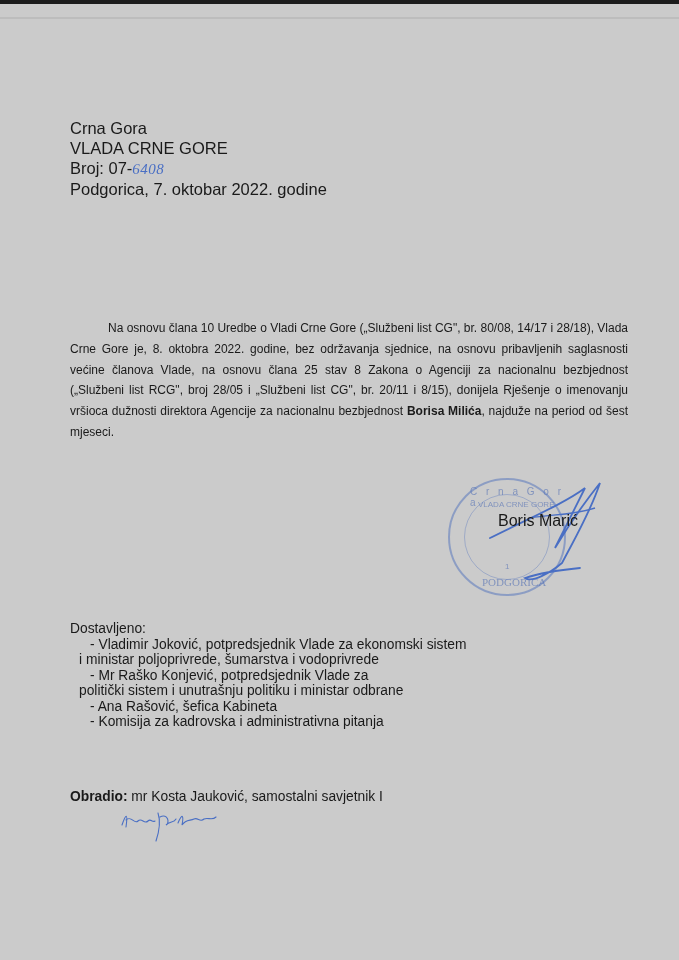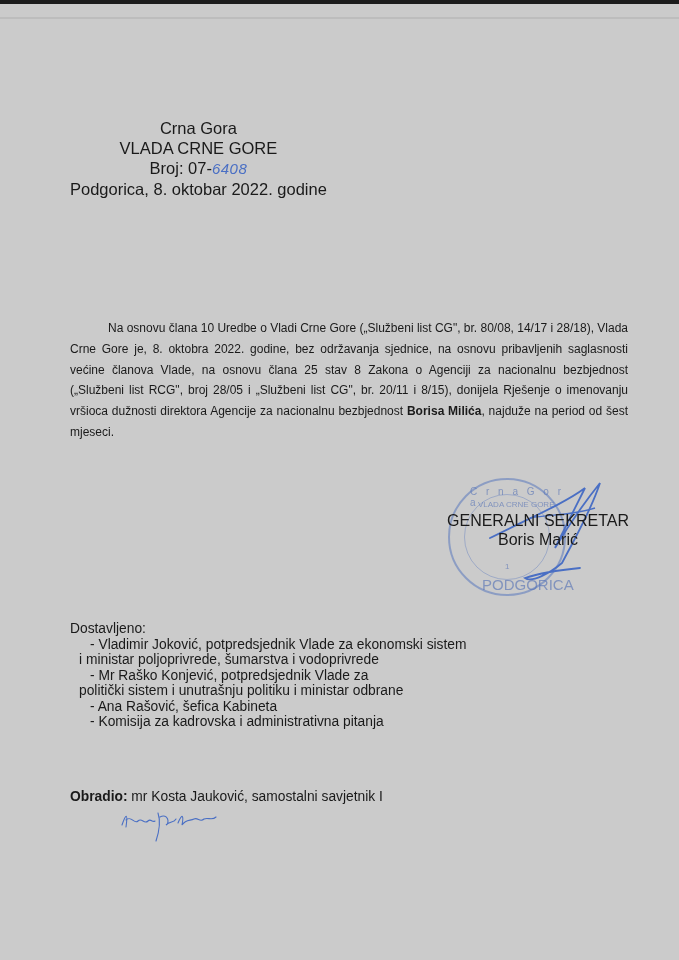--- a/index.html
+++ b/index.html
@@ -26,26 +26,25 @@
       left: 0; top: 17px;
       width: 679px; height: 2px;
       background: #bdbdbd;
     }
     .header {
       position: absolute;
       left: 70px;
       top: 118px;
       font-size: 16.5px;
       line-height: 20px;
-      text-align: center;
     }
     .header div { white-space: nowrap; }
     .handwritten {
       color: #4a6fc4;
-      font-family: Liberation Sans, sans-serif;
+      font-family: Liberation Serif, serif;
       font-style: italic;
       font-size: 15px;
       letter-spacing: 0.5px;
     }
     .body-text {
       position: absolute;
       left: 70px;
       top: 318px;
       width: 558px;
       font-size: 12px;
@@ -123,40 +122,39 @@
 </head>
 <body>
 
 <div class="top-strip"></div>
 <div class="top-edge"></div>
 
 <div class="header">
   <div>Crna Gora</div>
   <div>VLADA CRNE GORE</div>
   <div><span>Broj: 07-</span><span class="handwritten">6408</span></div>
-  <div>Podgorica, 8. oktobar 2022. godine</div>
+  <div>Podgorica, 7. oktobar 2022. godine</div>
 </div>
 
 <div class="body-text"><span>Na osnovu člana 10 Uredbe o Vladi Crne Gore („Službeni list CG", br. 80/08, 14/17 i 28/18), Vlada Crne Gore je, 8. oktobra 2022. godine, bez održavanja sjednice, na osnovu pribavljenih saglasnosti većine članova Vlade, na osnovu člana 25 stav 8 Zakona o Agenciji za nacionalnu bezbjednost („Službeni list RCG", broj 28/05 i „Službeni list CG", br. 20/11 i 8/15), donijela Rješenje o imenovanju vršioca dužnosti direktora Agencije za nacionalnu bezbjednost </span><b>Borisa Milića</b><span>, najduže na period od šest mjeseci.</span></div>
 
 <div class="stamp">
   <div class="stamp-inner"></div>
   <span class="stamp-text" style="left:20px;top:6px;letter-spacing:3px;">C r n a   G o r a</span>
   <span class="stamp-text" style="left:28px;top:20px;font-size:8px;">VLADA CRNE GORE</span>
   <span class="stamp-text" style="left:55px;top:82px;font-size:8px;">1</span>
-  <span class="stamp-text" style="left:32px;top:96px;font-size:15px;">PODGORICA</span>
+  <span class="stamp-text" style="left:32px;top:96px;font-size:11px;font-family:Liberation Serif, serif;">PODGORICA</span>
 </div>
 
 <svg class="sig-scribble" viewBox="0 0 150 110">
   <path d="M20 60 C 60 40, 95 25, 115 10 C 105 30, 95 50, 85 70 C 100 45, 118 20, 130 5 C 120 35, 105 60, 92 85 C 80 95, 62 105, 55 100 C 70 95, 90 92, 110 90" fill="none" stroke="#4a6fc4" stroke-width="1.8" stroke-linecap="round"></path>
   <path d="M60 40 C 80 36, 100 38, 125 30" fill="none" stroke="#4a6fc4" stroke-width="1.4"></path>
 </svg>
 
 <div class="signature-block">
-  <div>GENERALNI SEKRETAR</div>
   <div>Boris Marić</div>
 </div>
 
 <div class="distribution">
   <div>Dostavljeno:</div>
   <div class="item">- Vladimir Joković, potpredsjednik Vlade za ekonomski sistem</div>
   <div class="cont">i ministar poljoprivrede, šumarstva i vodoprivrede</div>
   <div class="item">- Mr Raško Konjević, potpredsjednik Vlade za</div>
   <div class="cont">politički sistem i unutrašnju politiku i ministar odbrane</div>
   <div class="item">- Ana Rašović, šefica Kabineta</div>

